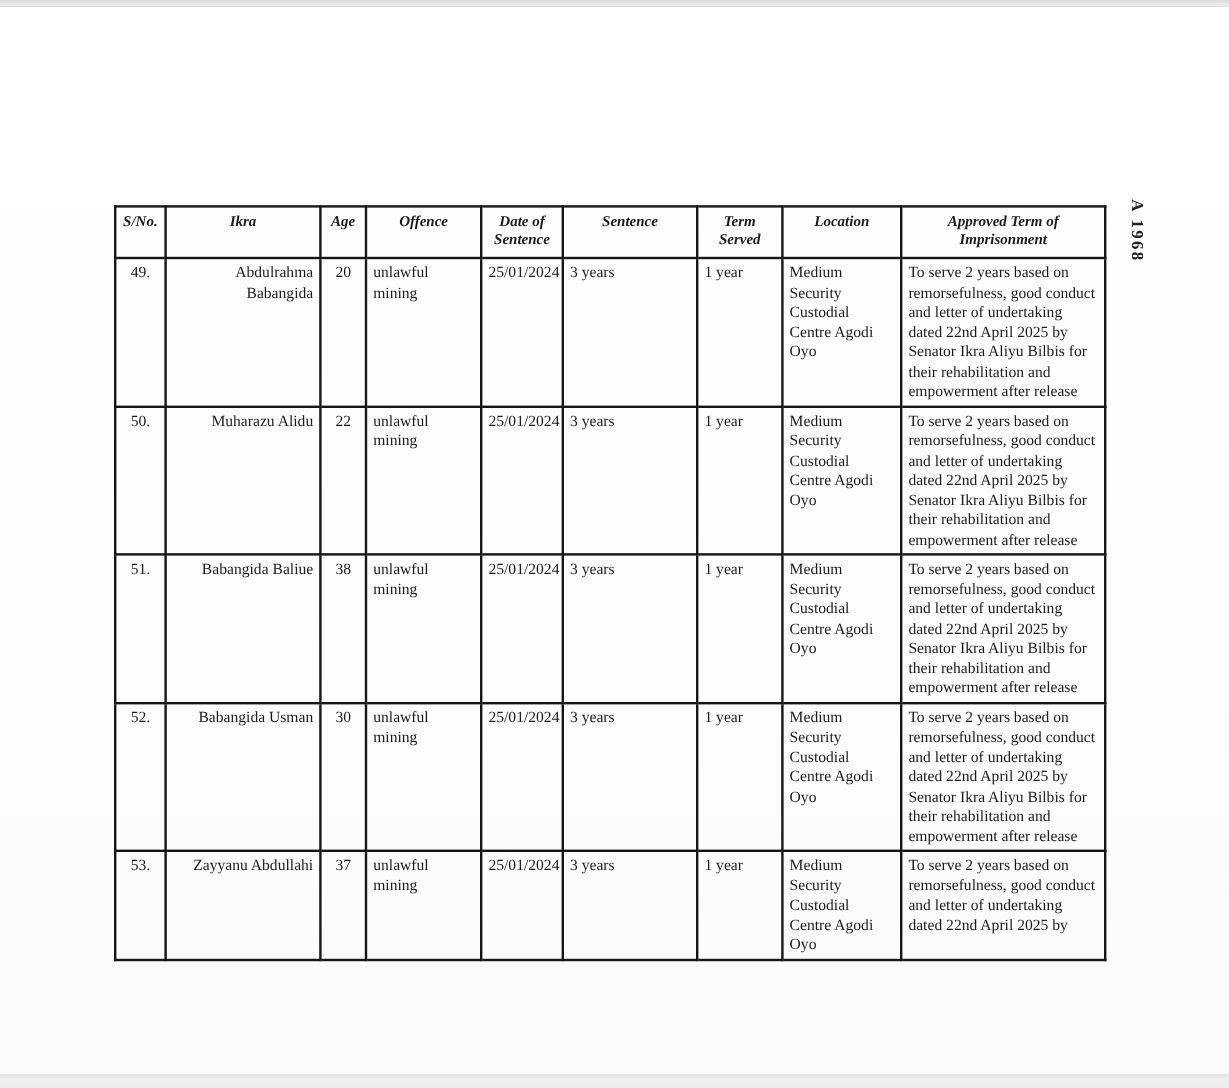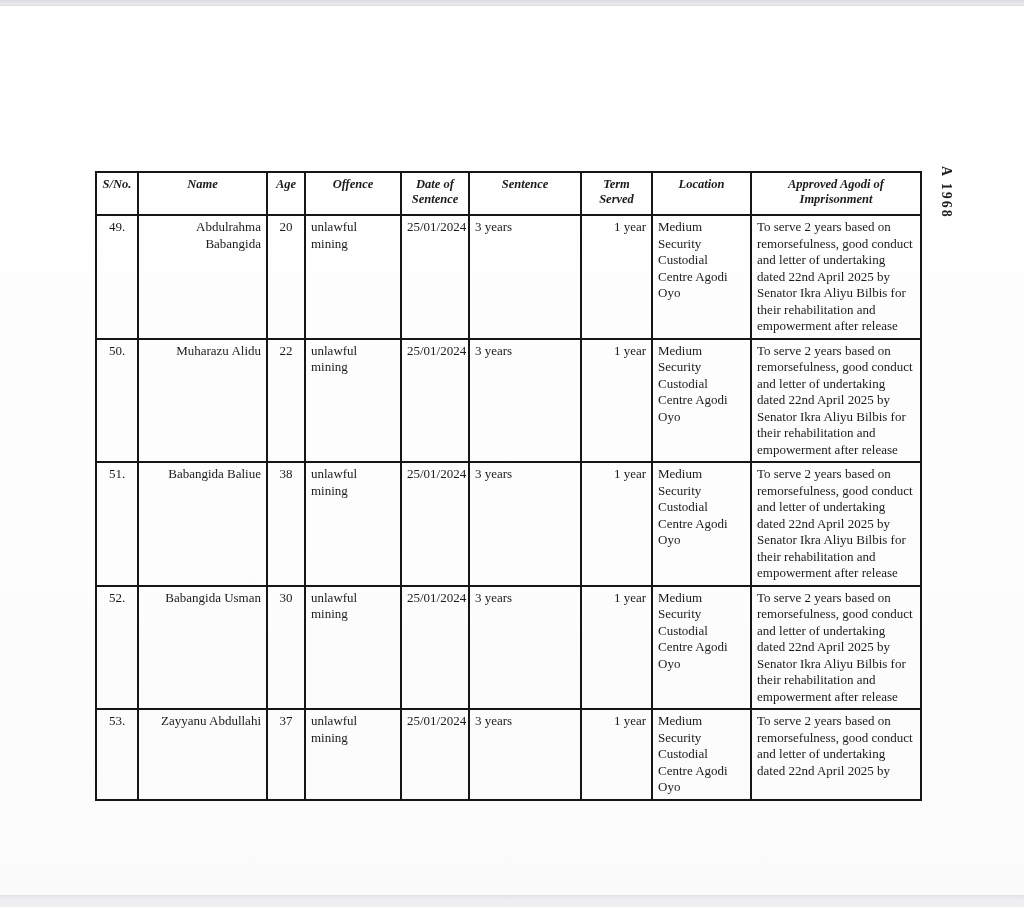--- a/index.html
+++ b/index.html
@@ -76,21 +76,21 @@
   tr.row-std { height: 116px; }
   tr.row-first { height: 118px; }
   tr.row-last { height: 70px; }
   td.c-sno { text-align: center; padding-left: 2px; padding-right: 2px; }
   td.c-name { padding-left: 8px; }
   td.c-name .hang { padding-left: 8px; text-indent: -8px; text-align: right; }
   td.c-age { text-align: center; }
   td.c-offence { padding-left: 8px; }
   td.c-date { text-align: center; white-space: nowrap; padding-left: 1px; padding-right: 1px; }
   td.c-sentence { padding-left: 8px; white-space: nowrap; margin-left: 40px; }
-  td.c-term { text-align: right; }
+  td.c-term { text-align: left; }
   td.c-location { padding-left: 4px; padding-right: 3px; }
   td.c-approved { padding-left: 5px; padding-right: 4px; }
 </style>
 </head>
 <body>
 
 <div class="photo-frame">
   <div class="strip-top"></div>
   <div class="paper">
 
@@ -104,28 +104,28 @@
         <col style="width:96px">
         <col style="width:68px">
         <col style="width:112px">
         <col style="width:71px">
         <col style="width:99px">
         <col style="width:170px">
       </colgroup>
       <thead>
         <tr>
           <th>S/No.</th>
-          <th>Name</th>
+          <th>Ikra</th>
           <th>Age</th>
           <th>Offence</th>
           <th>Date of Sentence</th>
           <th>Sentence</th>
           <th>Term Served</th>
           <th>Location</th>
-          <th>Approved Agodi of Imprisonment</th>
+          <th>Approved Term of Imprisonment</th>
         </tr>
       </thead>
       <tbody>
         <tr class="row-first">
           <td class="c-sno">49.</td>
           <td class="c-name">
               <div class="hang">Abdulrahma Babangida</div>
             </td>
           <td class="c-age">20</td>
           <td class="c-offence">unlawful mining</td>

